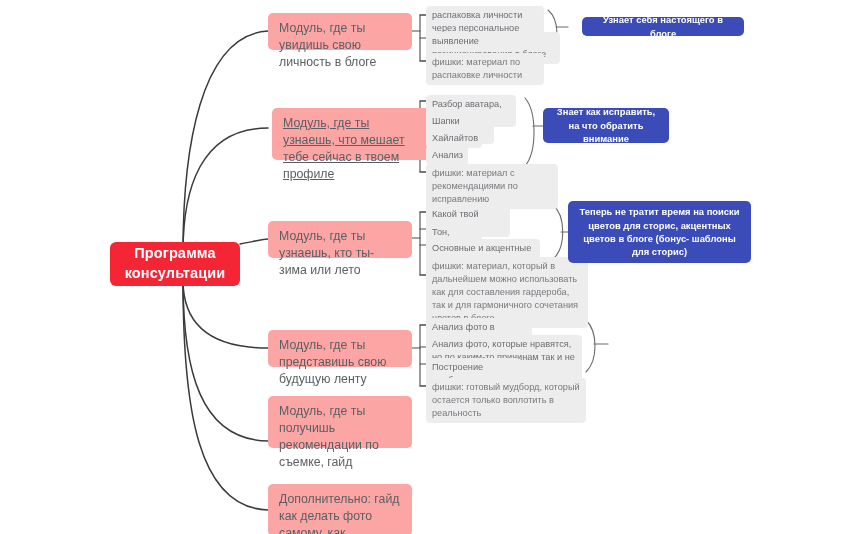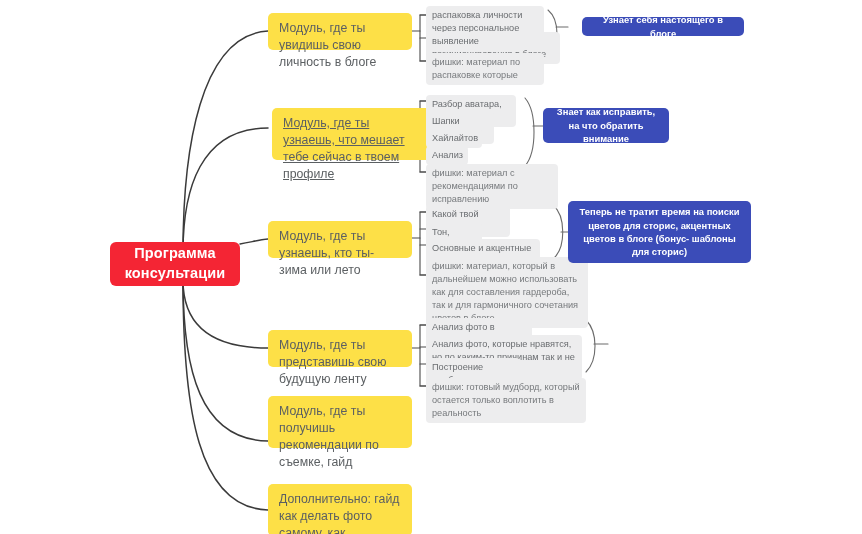--- a/index.html
+++ b/index.html
@@ -39,21 +39,21 @@
     line-height: 1.35;
     letter-spacing: 0.1px;
     padding: 8px 10px;
     box-sizing: border-box;
     z-index: 5;
   }
 
   
   .branch-node {
     position: absolute;
-    background: #fde047;
+    background: #fca5a5;
     color: #5b5f62;
     border-radius: 5px;
     font-size: 12.3px;
     line-height: 1.38;
     padding: 7px 10px 8px 11px;
     box-sizing: border-box;
     z-index: 4;
   }
 
   
@@ -165,21 +165,21 @@
     <span>Модуль, где ты увидишь свою личность в блоге</span>
   </div>
 
   <div class="leaf" style="left:426px; top:6px; width:118px;">
     <span>распаковка личности через персональное анкетирование</span>
   </div>
   <div class="leaf" style="left:426px; top:32px; width:134px;">
     <span>выявление позиционирования в блоге</span>
   </div>
   <div class="leaf tip" style="left:426px; top:53px; width:118px;">
-    <span>фишки: материал по распаковке которые</span>
+    <span>фишки: материал по распаковке личности</span>
   </div>
 
   <div class="badge" style="left:582px; top:17px; width:162px; height:19px;">
     <span>Узнает себя настоящего в блоге</span>
   </div>
 
   <div class="branch-node" style="left:272px; top:108px; width:160px; height:52px;text-decoration:underline;">
     <span>Модуль, где ты узнаешь, что мешает тебе сейчас в твоем профиле</span>
   </div>
 

